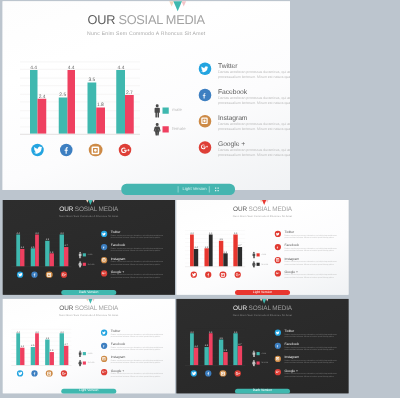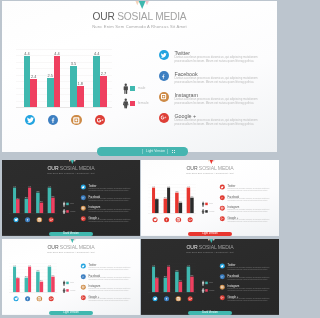--- a/index.html
+++ b/index.html
@@ -1,20 +1,20 @@
 <!DOCTYPE html>
 <html><head>
 <meta charset="utf-8">
 <style>
   html,body{margin:0;padding:0;}
   body{width:281px;height:318px;background:#bcc5ce;font-family:"Liberation Sans",sans-serif;overflow:hidden;position:relative;}
   .page{position:absolute;inset:0;background:#bcc5ce;}
 
   .slide-frame{overflow:hidden;}
-  #main-slide{position:absolute;left:2px;top:1px;width:275px;height:151px;background:#fbfbfb;}
+  #main-slide{position:absolute;left:2px;top:1px;width:230px;height:151px;background:#fbfbfb;}
   .wash{position:absolute;inset:0;}
 
   .title{position:absolute;left:0;right:0;text-align:center;white-space:nowrap;}
   .subtitle{position:absolute;left:0;right:0;text-align:center;white-space:nowrap;}
 
   .grid-l{position:absolute;left:0;right:0;height:1px;}
   .bar{position:absolute;bottom:0;}
   .blab{position:absolute;text-align:center;letter-spacing:0;}
 
   

